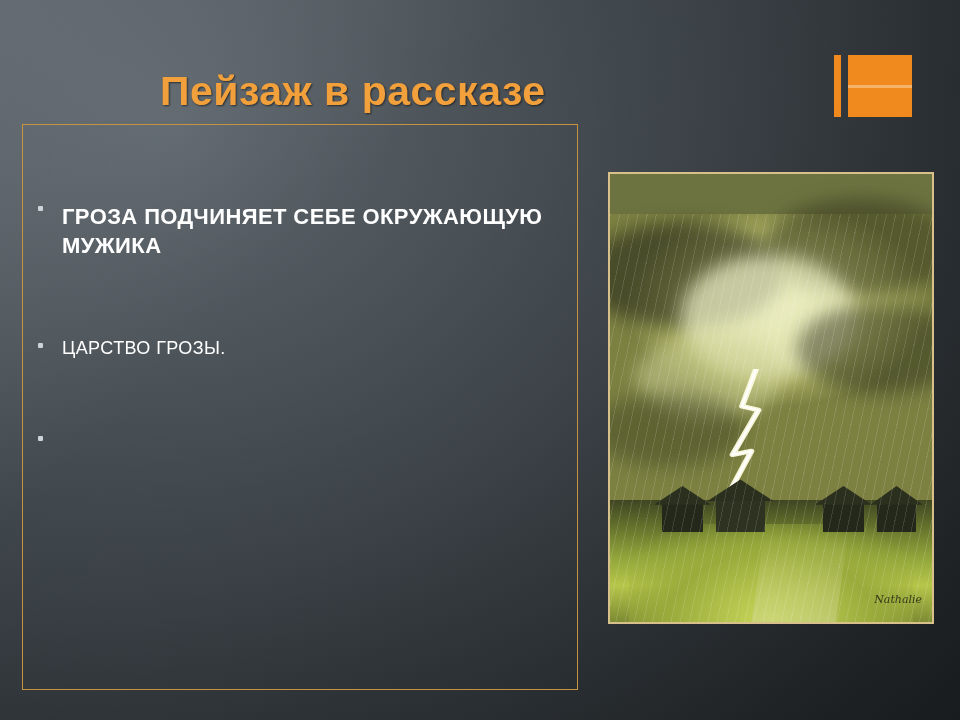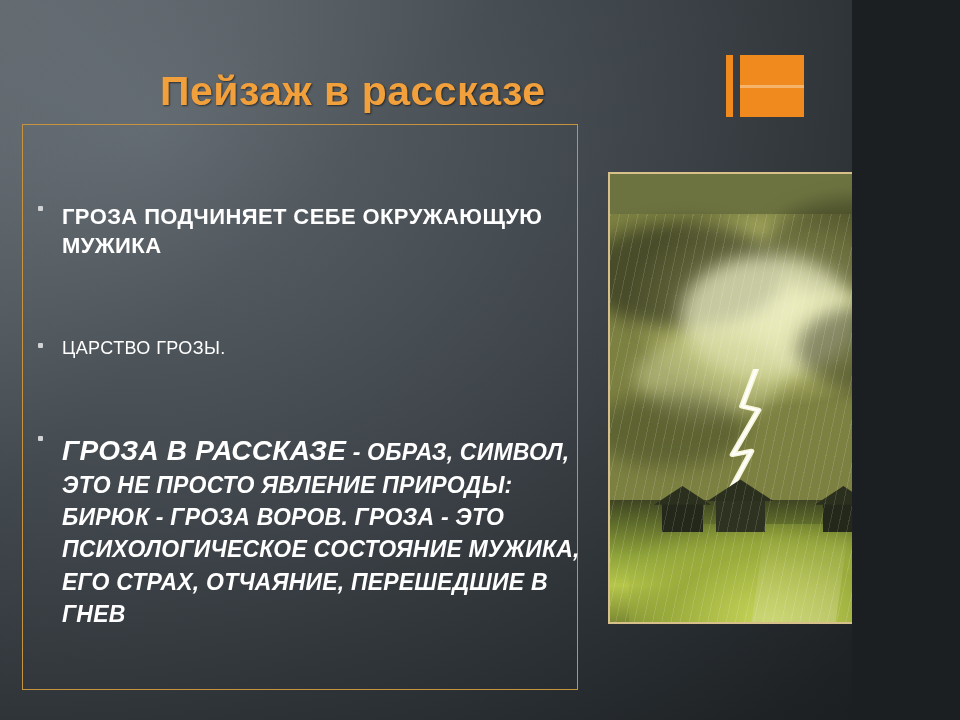--- a/index.html
+++ b/index.html
@@ -8,21 +8,21 @@
   }
   body {
     width: 960px;
     height: 720px;
     overflow: hidden;
     font-family: "Liberation Sans", sans-serif;
     background: #1c1f21;
   }
   .slide {
     position: relative;
-    width: 852px;
+    width: 960px;
     height: 720px;
     background:
       radial-gradient(ellipse 1100px 900px at 18% 18%, #5c646a 0%, #4a5156 26%, #3a4045 48%, #2b3034 68%, #1e2225 86%, #161a1c 100%);
     overflow: hidden;
   }
   
   .wash {
     position: absolute;
     inset: 0;
     background: linear-gradient(135deg, rgba(150,160,168,0.30) 0%, rgba(90,100,108,0.12) 32%, rgba(20,24,26,0.0) 62%);
@@ -282,21 +282,20 @@
       <span class="txt">ГРОЗА ПОДЧИНЯЕТ СЕБЕ ОКРУЖАЮЩУЮ МУЖИКА</span>
     </div>
 
     <div class="bullet b3">
       <span class="dot"></span>
       <span class="txt">ЦАРСТВО ГРОЗЫ.</span>
     </div>
 
     <div class="bullet b4">
       <span class="dot"></span>
-      <span class="txt"><span class="lead"> ГРОЗА В РАССКАЗЕ</span><span class="rest"> - ОБРАЗ, СИМВОЛ, ЭТО НЕ ПРОСТО ЯВЛЕНИЕ ПРИРОДЫ: БИРЮК - ГРОЗА ВОРОВ. ГРОЗА - ЭТО ПСИХОЛОГИЧЕСКОЕ СОСТОЯНИЕ МУЖИКА, ЕГО СТРАХ, ОТЧАЯНИЕ, ПЕРЕШЕДШИЕ В ГНЕВ</span></span>
     </div>
 
   </div>
 
   <div class="picture">
     <div class="pic-inner">
       <div class="sky"></div>
       <div class="cloud c-dark1"></div>
       <div class="cloud c-dark2"></div>
       <div class="cloud c-light1"></div>

